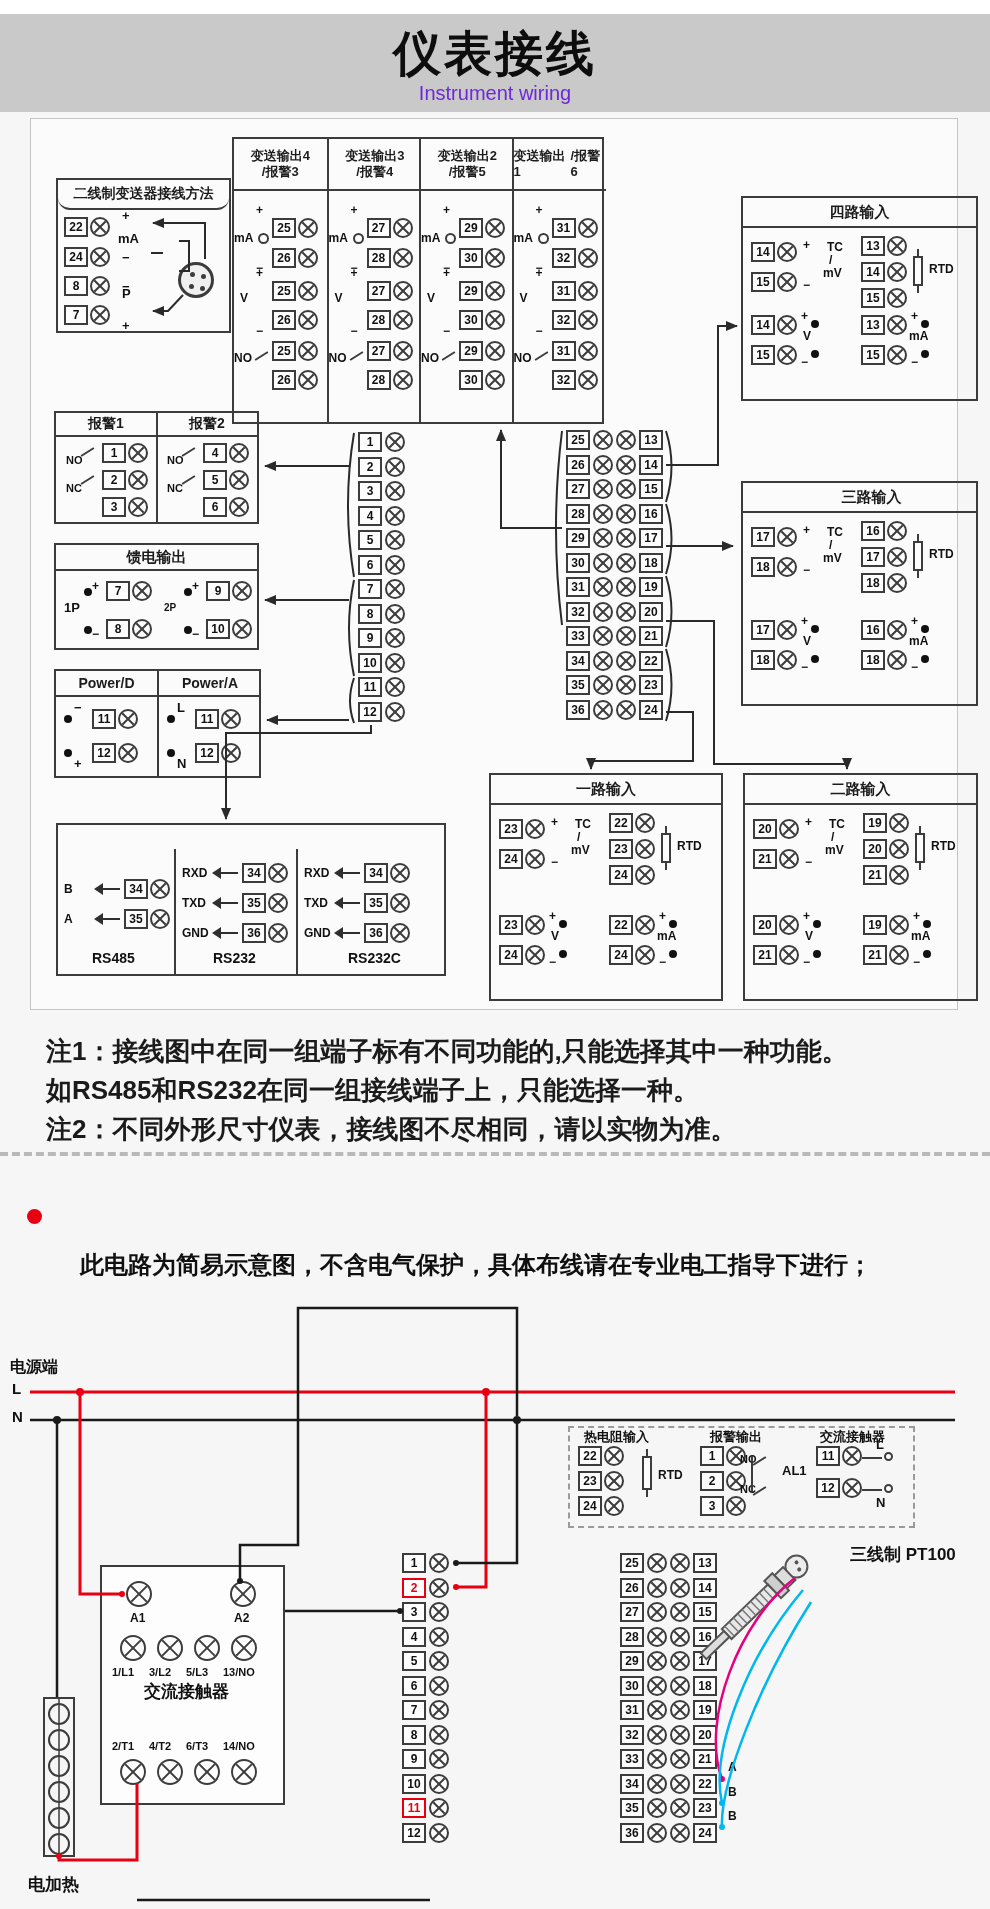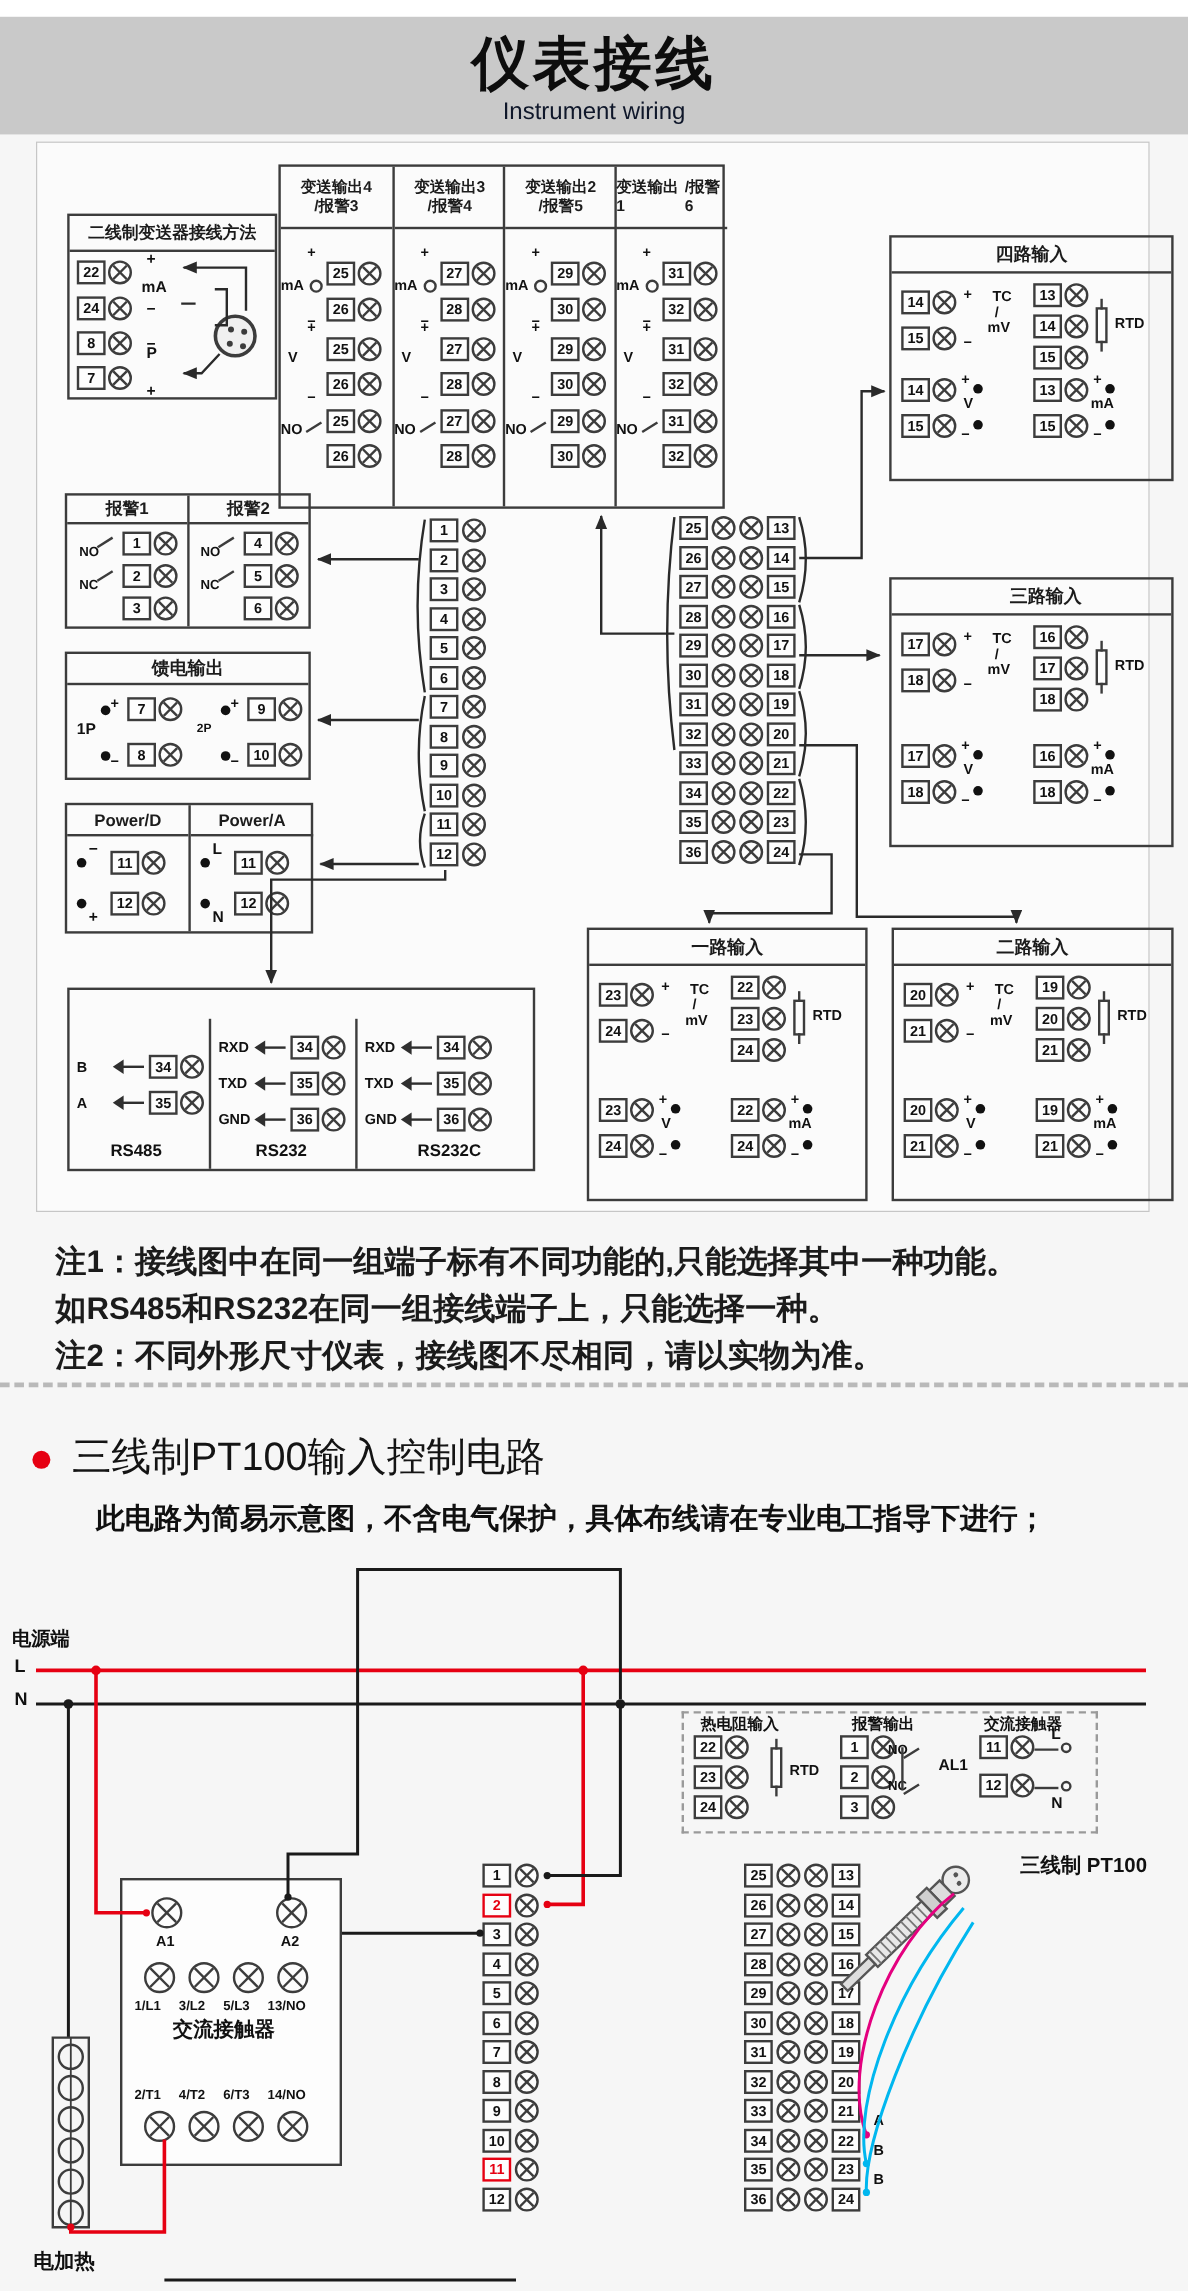--- a/index.html
+++ b/index.html
@@ -1,20 +1,20 @@
 <!DOCTYPE html>
 <html><head>
 <meta charset="utf-8">
 <style>
   html,body{margin:0;padding:0;background:#f6f6f6;font-family:"Liberation Sans","DejaVu Sans",sans-serif;}
   .page{position:relative;width:990px;height:1909px;overflow:hidden;background:#f6f6f6;}
   .topwhite{position:absolute;left:0;top:0;width:990px;height:14px;background:#ffffff;}
   .band{position:absolute;left:0;top:14px;width:990px;height:98px;background:#c9c9c9;text-align:center;}
   .band .t{font-size:48px;font-weight:bold;color:#0d0d0d;letter-spacing:3px;line-height:60px;margin-top:10px;}
-  .band .s{font-size:20px;color:#0f172a;line-height:22px;margin-top:-2px;}
+  .band .s{font-size:20px;color:#6d28d9;line-height:22px;margin-top:-2px;}
   .panel{position:absolute;left:30px;top:118px;width:928px;height:892px;background:#fbfbfb;border:1px solid #c6c6c6;box-sizing:border-box;}
   .box{position:absolute;border:2px solid #3c3c3c;box-sizing:border-box;background:transparent;}
   .btitle{display:flex;align-items:center;justify-content:center;font-weight:bold;color:#1c1c1c;border-bottom:2px solid #3c3c3c;box-sizing:border-box;}
   .tnum{box-sizing:border-box;display:inline-flex;align-items:center;justify-content:center;border:2px solid #3c3c3c;background:#fdfdfd;font-weight:bold;font-size:12px;color:#111;height:20px;min-width:24px;padding:0 1px;flex:none;}
   .tnum.red{border-color:#e60012;color:#e60012;}
   .screw{box-sizing:border-box;position:relative;width:20px;height:20px;border:2px solid #3c3c3c;border-radius:50%;background:#fdfdfd;overflow:hidden;flex:none;}
   .screw:before,.screw:after{content:"";position:absolute;left:-3px;right:-3px;top:50%;margin-top:-1px;border-top:2px solid #3c3c3c;}
   .screw:before{transform:rotate(45deg);}
   .screw:after{transform:rotate(-45deg);}
   .screw2{width:26px;height:26px;}
@@ -49,21 +49,21 @@
 
 <div class="page">
   <div class="topwhite"></div>
   <div class="band">
     <div class="t">仪表接线</div>
     <div class="s">Instrument wiring</div>
   </div>
 
   <div class="panel" id="d1">
       <div class="box" style="position: absolute; left: 25px; top: 59px; width: 175px; height: 155px;">
-        <div class="btitle" style="height: 30px; font-size: 14px;">二线制变送器接线方法</div>
+        <div class="btitle" style="height: 30px; font-size: 14px; border-radius: 12px;">二线制变送器接线方法</div>
         <div class="term" style="position: absolute; left: 6px; top: 37px;">
           <span class="tnum">22</span>
           <span class="screw"></span>
         </div>
         <span class="lab" style="position: absolute; left: 64px; top: 29px; font-size: 13px;">+</span>
         <div class="term" style="position: absolute; left: 6px; top: 67px;">
           <span class="tnum">24</span>
           <span class="screw"></span>
         </div>
         <span class="lab" style="position: absolute; left: 64px; top: 71px; font-size: 13px;">−</span>
@@ -776,21 +776,20 @@
     </div>
 
   <div class="notes">
     <div>注1：接线图中在同一组端子标有不同功能的,只能选择其中一种功能。</div>
     <div>如RS485和RS232在同一组接线端子上，只能选择一种。</div>
     <div>注2：不同外形尺寸仪表，接线图不尽相同，请以实物为准。</div>
   </div>
 
   <div class="dashsep"></div>
   <div class="s2bullet"></div>
-  <div class="s2head">三线制PT100输入控制电路</div>
   <div class="s2sub">此电路为简易示意图，不含电气保护，具体布线请在专业电工指导下进行；</div>
 
   <div class="circuit" id="d2">
       <span class="lab" style="position: absolute; left: 10px; top: 60px; font-size: 16px;">电源端</span>
       <span class="lab" style="position: absolute; left: 12px; top: 82px; font-size: 15px;">L</span>
       <span class="lab" style="position: absolute; left: 12px; top: 110px; font-size: 15px;">N</span>
       <div class="dashedbox" style="position: absolute; left: 568px; top: 126px; width: 347px; height: 102px;"></div>
       <span class="lab" style="position: absolute; left: 584px; top: 130px; font-size: 13px;">热电阻输入</span>
       <div class="term" style="position: absolute; left: 578px; top: 146px;">
         <span class="tnum">22</span>

